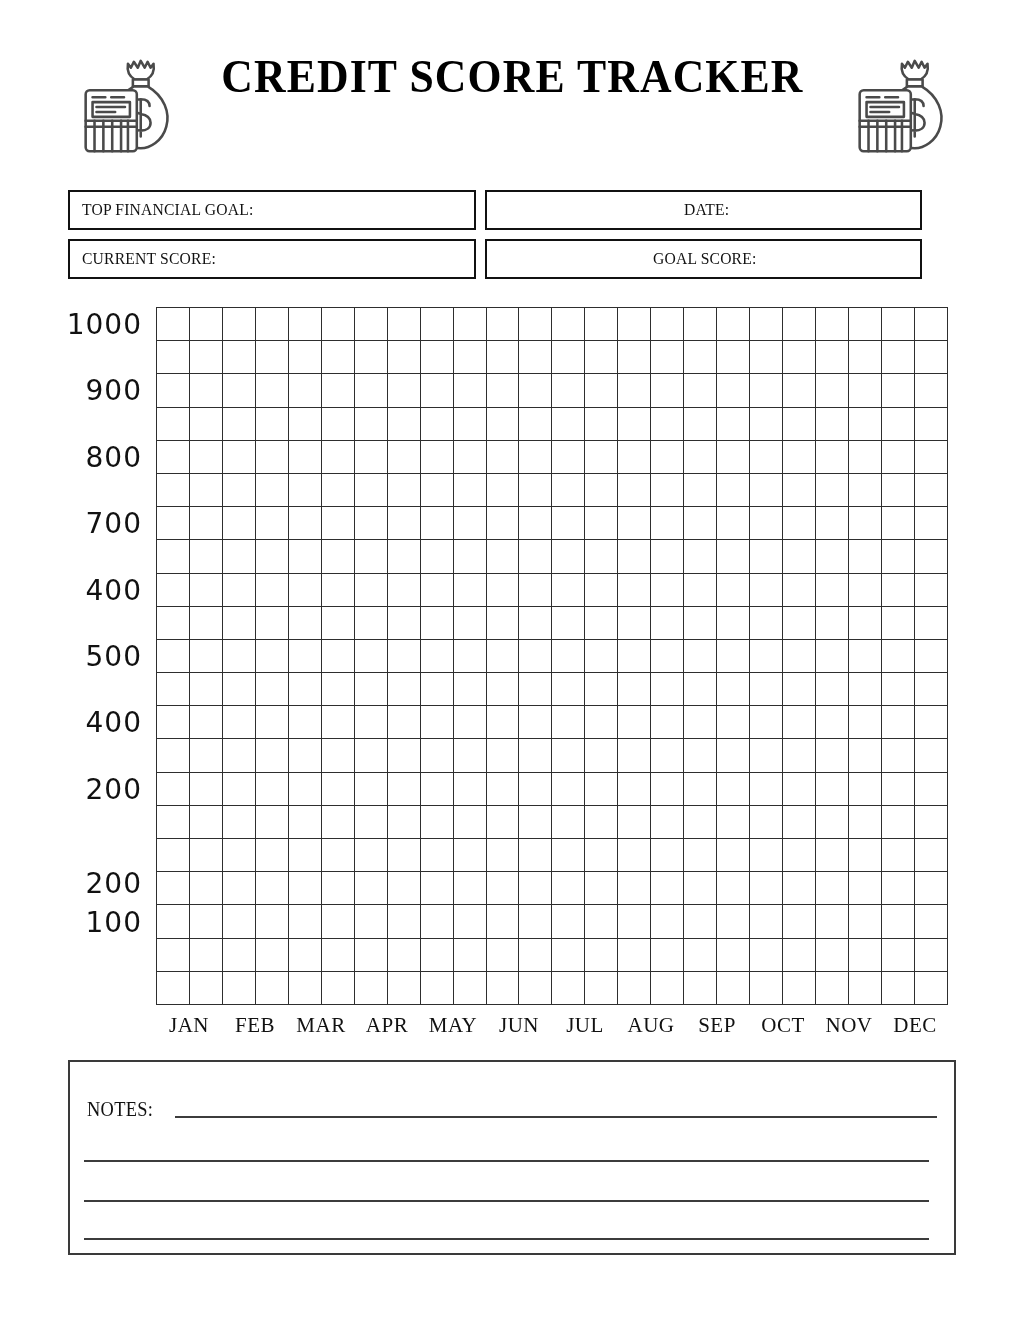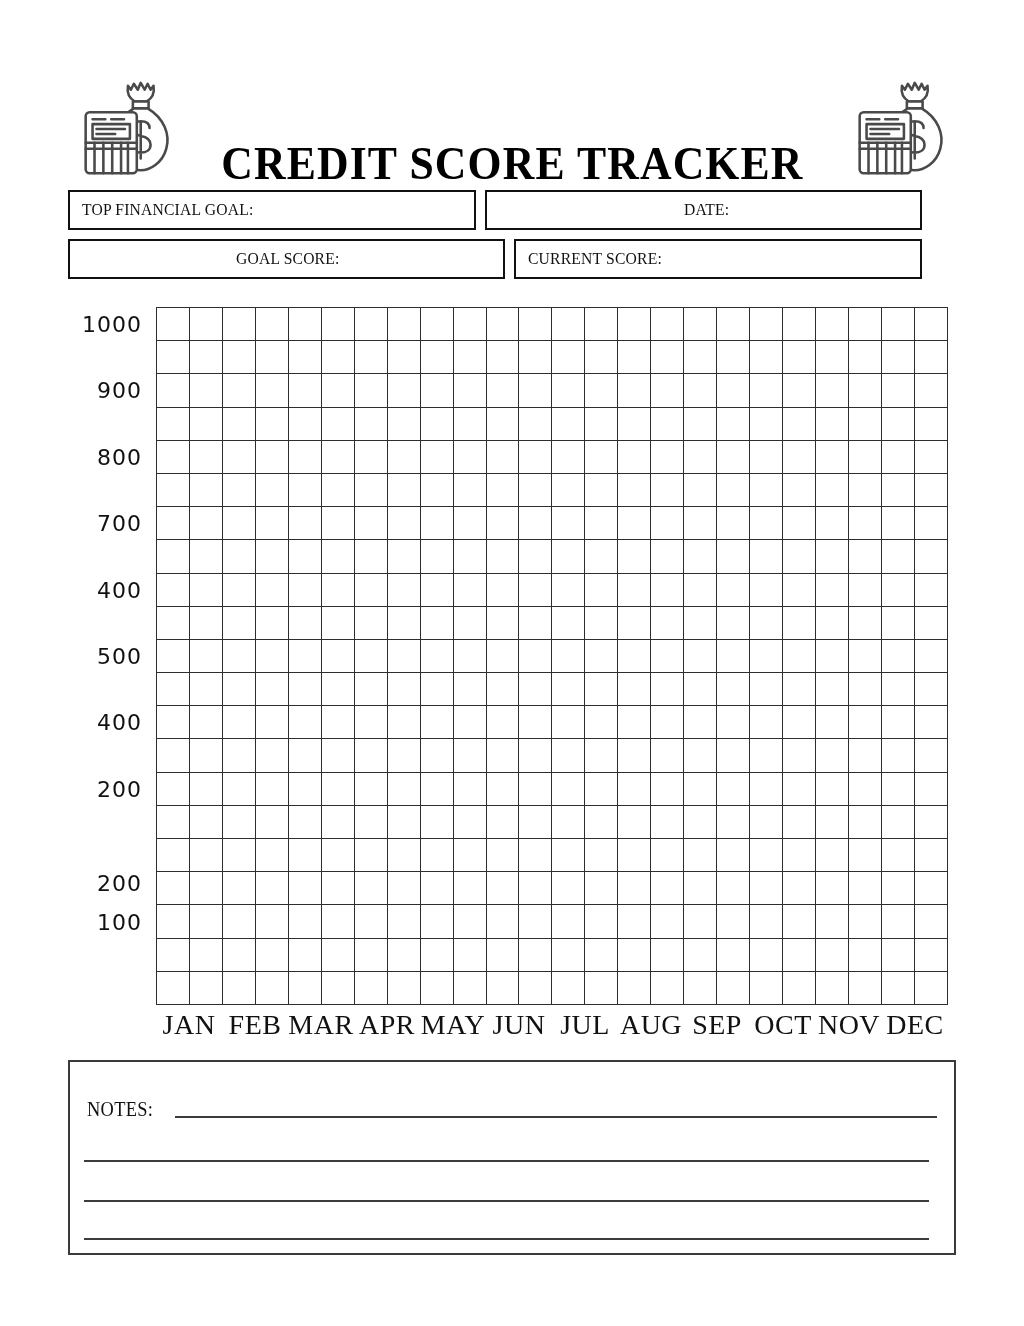--- a/index.html
+++ b/index.html
@@ -25,21 +25,21 @@
   }
 
   
   .header {
     position: absolute;
     left: 62px;
     top: 50px;
     width: 900px;
     height: 140px;
     display: flex;
-    align-items: flex-end;
+    align-items: flex-start;
     justify-content: center;
     gap: 22px;
   }
   .title {
     font-family: "Liberation Serif", "DejaVu Serif", serif;
     font-weight: bold;
     font-size: 46px;
     letter-spacing: 1.2px;
     white-space: nowrap;
     transform: scaleX(0.95);
@@ -99,21 +99,21 @@
     top: 11px;
     width: 96px;
     height: 698px;
   }
   .y-label {
     position: absolute;
     right: 0;
     width: 96px;
     text-align: right;
     font-family: "DejaVu Sans", "Liberation Sans", sans-serif;
-    font-size: 22px;
+    font-size: 28px;
     letter-spacing: 1px;
     color: #111111;
     transform: translateY(-50%);
     white-space: nowrap;
   }
   .grid-wrap {
     position: absolute;
     left: 156px;
     top: 11px;
     width: 792px;
@@ -134,21 +134,21 @@
     left: 156px;
     top: 714px;
     width: 792px;
     height: 36px;
     display: flex;
   }
   .x-label {
     flex: 1 1 0;
     text-align: center;
     font-family: "Liberation Serif", "DejaVu Serif", serif;
-    font-size: 28px;
+    font-size: 21px;
     letter-spacing: 0.5px;
     color: #111111;
     line-height: 30px;
   }
 
   
   .notes {
     position: absolute;
     left: 68px;
     top: 1060px;
@@ -237,25 +237,25 @@
   <div class="fields">
     <div class="field-row">
       <div class="field-box left">
         <span class="field-label">TOP FINANCIAL GOAL:</span>
       </div>
       <div class="field-box right">
         <span class="field-label">DATE:</span>
       </div>
     </div>
     <div class="field-row">
+      <div class="field-box left">
+        <span class="field-label">CURRENT SCORE:</span>
+      </div>
       <div class="field-box right">
         <span class="field-label">GOAL SCORE:</span>
-      </div>
-      <div class="field-box left">
-        <span class="field-label">CURRENT SCORE:</span>
       </div>
     </div>
   </div>
 
   <div class="chart">
     <div class="y-axis" id="y-axis">
         <div class="y-label" style="top: 16.619px;">1000</div>
         <div class="y-label" style="top: 83.0952px;">900</div>
         <div class="y-label" style="top: 149.571px;">800</div>
         <div class="y-label" style="top: 216.048px;">700</div>

